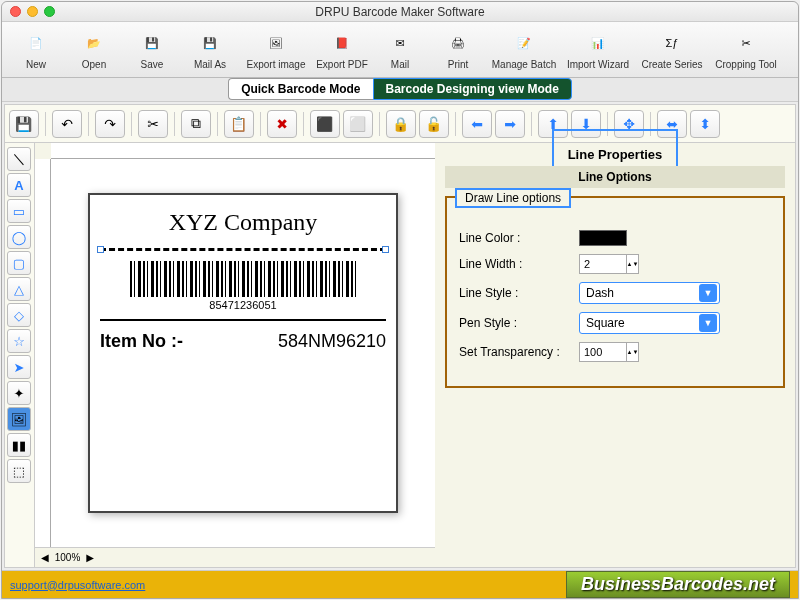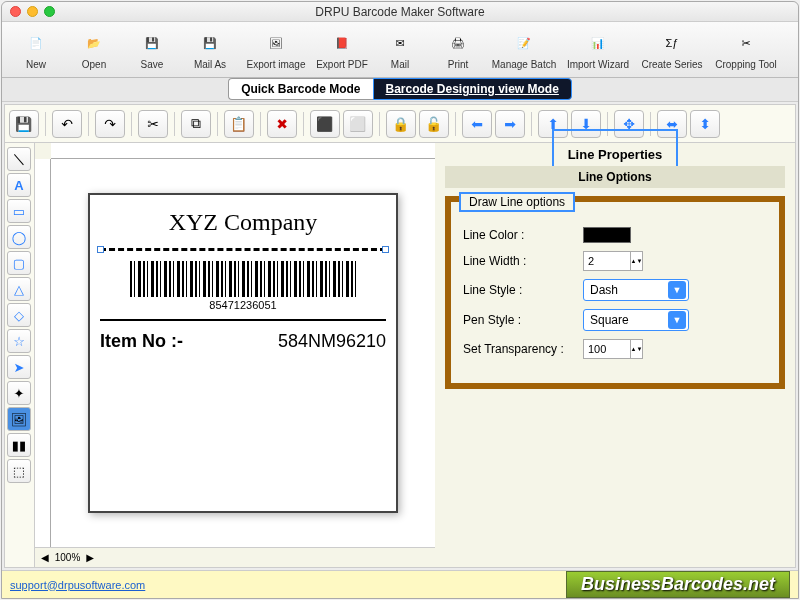--- a/index.html
+++ b/index.html
@@ -13,21 +13,21 @@
 .dot.green { background: #28c840; border: 1px solid #1da52c; }
 .title { position: absolute; left: 50%; transform: translateX(-50%); font-size: 12px; color: #333; }
 .toolbar { height: 56px; background: linear-gradient(#fafafa,#e8e8e8); border-bottom: 1px solid #bbb; display: flex; align-items: center; padding: 2px 6px; gap: 2px; }
 .tb-item { display: flex; flex-direction: column; align-items: center; width: 56px; cursor: pointer; }
 .tb-item.wide { width: 72px; }
 .tb-icon { width: 28px; height: 28px; display: flex; align-items: center; justify-content: center; }
 .tb-label { font-size: 10px; color: #333; margin-top: 2px; white-space: nowrap; }
 .modebar { height: 24px; display: flex; justify-content: center; align-items: flex-start; background: #e8e8e8; border-bottom: 1px solid #ccc; }
 .mode-tab { padding: 3px 12px; font-size: 12px; font-weight: bold; border: 1px solid #999; background: #fff; }
 .mode-tab.left { border-radius: 4px 0 0 4px; border-right: none; }
-.mode-tab.right { border-radius: 0 4px 4px 0; background: #0f172a; color: #fff; border-color: #2f8fff; text-decoration: underline; }
+.mode-tab.right { border-radius: 0 4px 4px 0; background: #14532d; color: #fff; border-color: #2f8fff; }
 .content { flex: 1; display: flex; flex-direction: column; background: #f5f5e8; border: 1px solid #ccc; margin: 2px; }
 .actionbar { height: 38px; background: #fafaf0; border-bottom: 1px solid #ccc; display: flex; align-items: center; padding: 4px; gap: 3px; }
 .ab-btn { width: 30px; height: 28px; background: linear-gradient(#fff,#eee); border: 1px solid #bbb; border-radius: 4px; display: flex; align-items: center; justify-content: center; cursor: pointer; font-size: 14px; }
 .ab-sep { width: 1px; height: 24px; background: #ccc; margin: 0 3px; }
 .main { flex: 1; display: flex; }
 .sidetools { width: 30px; background: #fafaf0; border-right: 1px solid #ccc; display: flex; flex-direction: column; padding: 4px 2px; gap: 2px; }
 .st-btn { width: 24px; height: 24px; border: 1px solid #bbb; border-radius: 3px; background: linear-gradient(#fff,#eee); display: flex; align-items: center; justify-content: center; cursor: pointer; font-size: 13px; }
 .st-btn.sel { background: #4a90e2; }
 .canvas-area { width: 400px; display: flex; flex-direction: column; }
 .ruler-h { height: 16px; background: #fff; border-bottom: 1px solid #aaa; margin-left: 16px; }
@@ -51,30 +51,30 @@
   #fff; border: 4px solid #fff; outline: 1px solid #000; }
 .zoombar { height: 20px; border-top: 1px solid #ccc; display: flex; align-items: center; padding: 0 6px; font-size: 10px; background: #f5f5e8; }
 .props { flex: 1; background: #f5f5e8; padding: 4px 10px; display: flex; flex-direction: column; }
 .props-title { text-align: center; margin-bottom: 4px; }
 .props-title span { border: 2px solid #3a8fff; padding: 16px 14px; font-size: 13px; font-weight: bold; }
 .tabs { display: flex; justify-content: center; margin-bottom: 6px; }
 .tab { padding: 3px 12px; font-size: 12px; border: 1px solid #aaa; background: #fff; }
 .tab.active { background: #3a8fff; color: #fff; border-color: #3a8fff; border-radius: 4px 0 0 4px; }
 .tab.inactive { border-radius: 0 4px 4px 0; border-left: none; }
 .section-h { background: #e0e0cc; text-align: center; font-weight: bold; padding: 4px; font-size: 12px; margin-bottom: 8px; }
-.fieldset { border: 6px solid #a16207; padding: 17px 12px 16px; position: relative; }
+.fieldset { border: 2px solid #a16207; padding: 24px 12px 16px; position: relative; }
 .fs-legend { position: absolute; top: -10px; left: 8px; background: #f5f5e8; border: 2px solid #3a8fff; padding: 1px 8px; font-size: 12px; }
 .form-row { display: flex; align-items: center; margin: 8px 0; }
 .form-label { width: 120px; font-size: 12px; }
 .color-sw { width: 48px; height: 16px; background: #000; border: 1px solid #666; }
 .num-input { width: 48px; height: 20px; border: 1px solid #aaa; padding: 2px 4px; font-size: 11px; }
 .spin { width: 12px; height: 20px; border: 1px solid #aaa; border-left: none; display: flex; flex-direction: column; font-size: 6px; align-items: center; justify-content: space-around; background: #fff; }
-.select { width: 106px; height: 22px; border: 1px solid #3a8fff; border-radius: 3px; display: flex; align-items: center; justify-content: space-between; padding: 0 6px; font-size: 12px; background: #fff; }
+.select { width: 141px; height: 22px; border: 1px solid #3a8fff; border-radius: 3px; display: flex; align-items: center; justify-content: space-between; padding: 0 6px; font-size: 12px; background: #fff; }
 .select .chev { background: #3a8fff; color: #fff; width: 18px; height: 18px; border-radius: 3px; display: flex; align-items: center; justify-content: center; margin-right: -4px; font-size: 9px; }
-.footer { height: 28px; display: flex; align-items: center; justify-content: space-between; padding: 0 8px; border-top: 1px solid #ccc; background: #fef9c3; }
+.footer { height: 28px; display: flex; align-items: center; justify-content: space-between; padding: 0 8px; border-top: 1px solid #ccc; background: #eab308; }
 .footer a { color: #1a5fd0; font-size: 11px; text-decoration: underline; }
 .brand { background: linear-gradient(#9acd32,#6b8e23); color: #fff; font-style: italic; font-weight: bold; font-size: 18px; padding: 2px 14px; border: 1px solid #556b2f; text-shadow: 1px 1px 2px #000; }
 </style>
 </head>
 <body>
 
 <div class="window">
   <div class="titlebar">
     <div class="traffic">
       <div class="dot red"></div>

